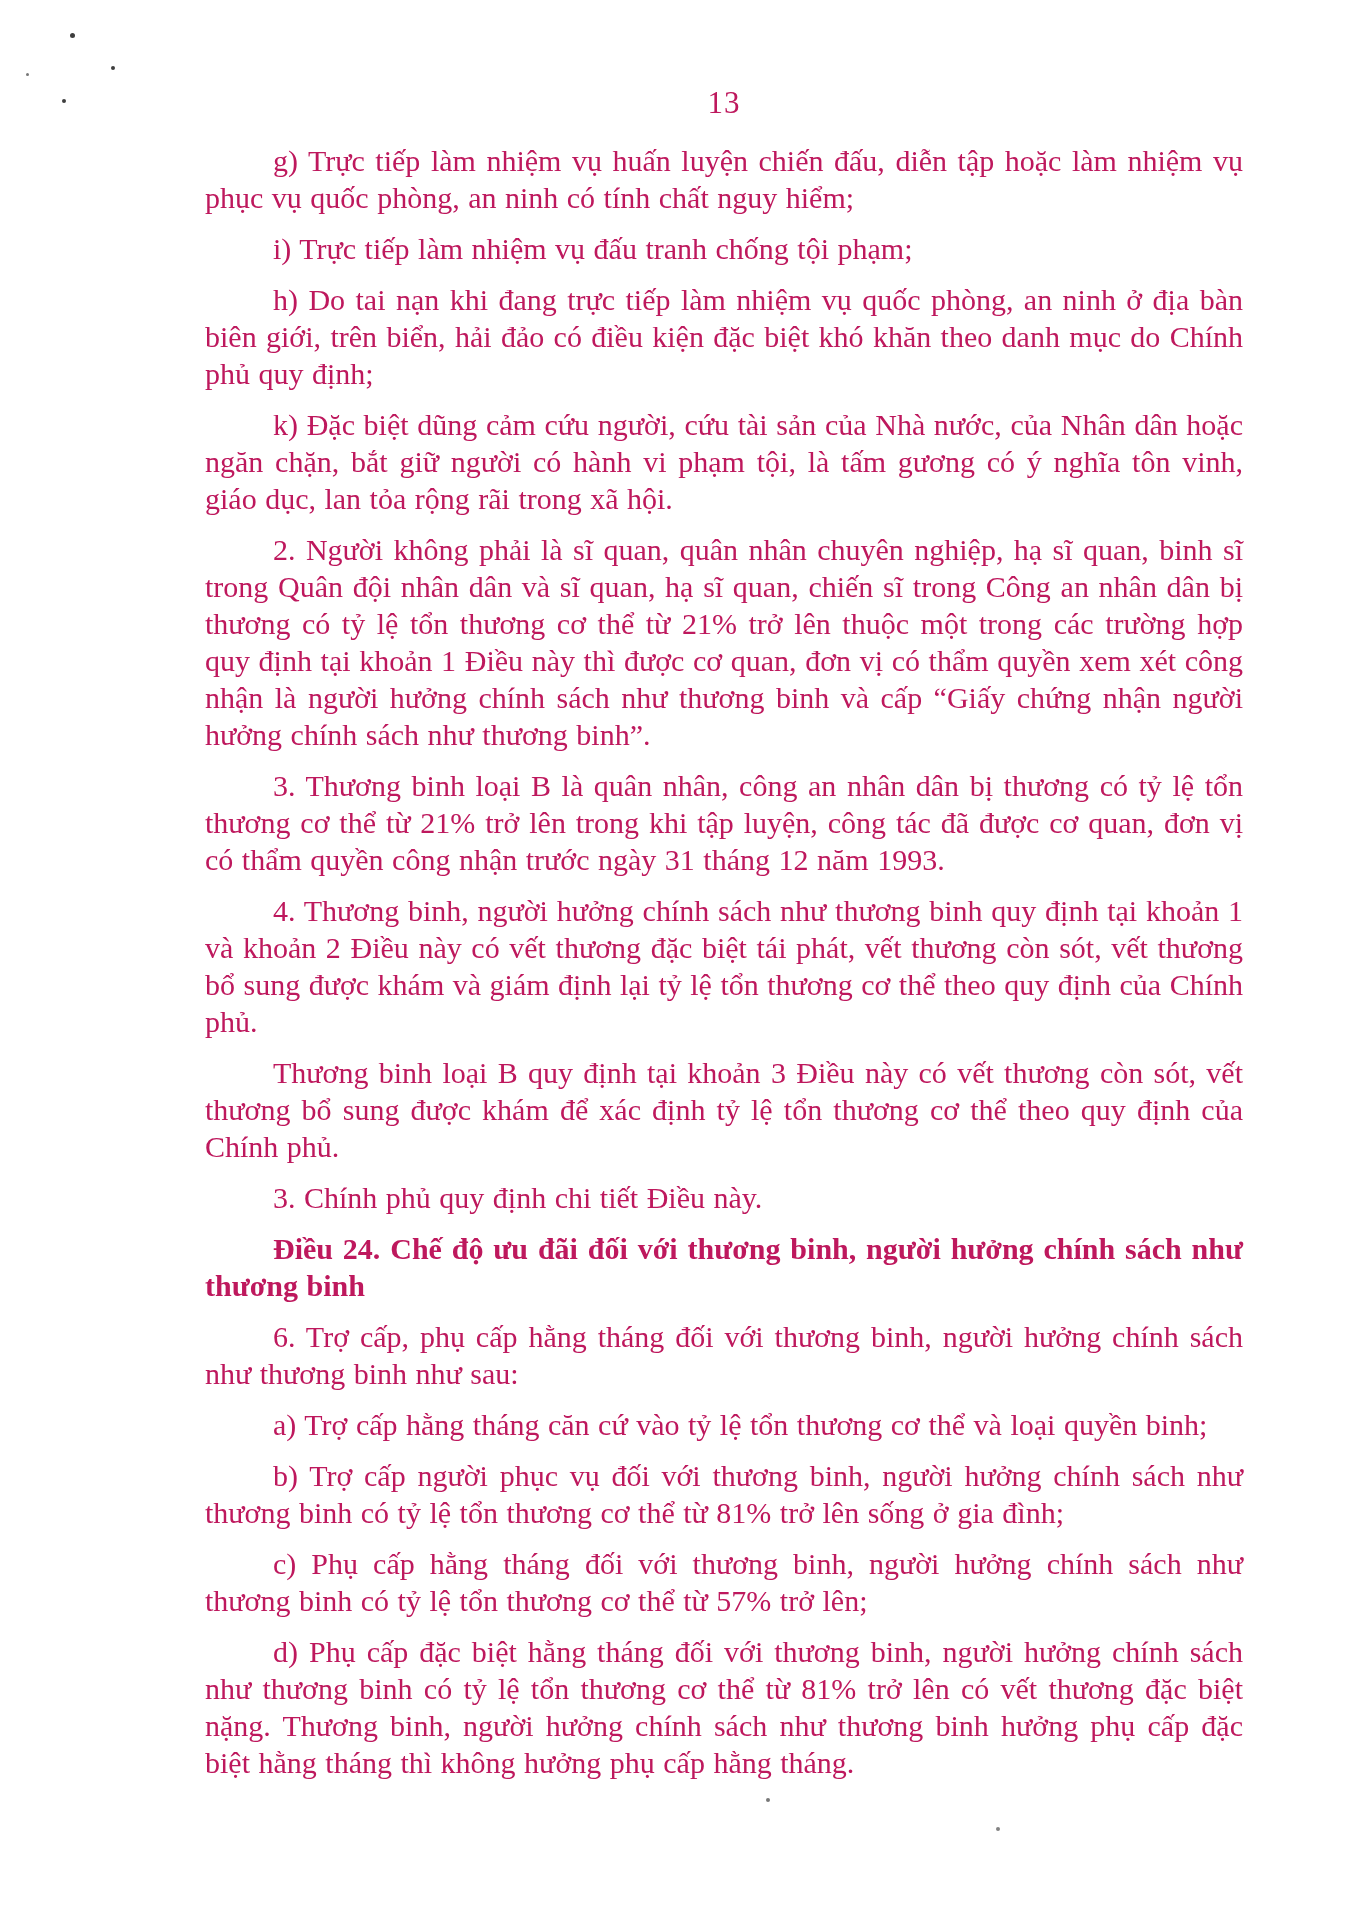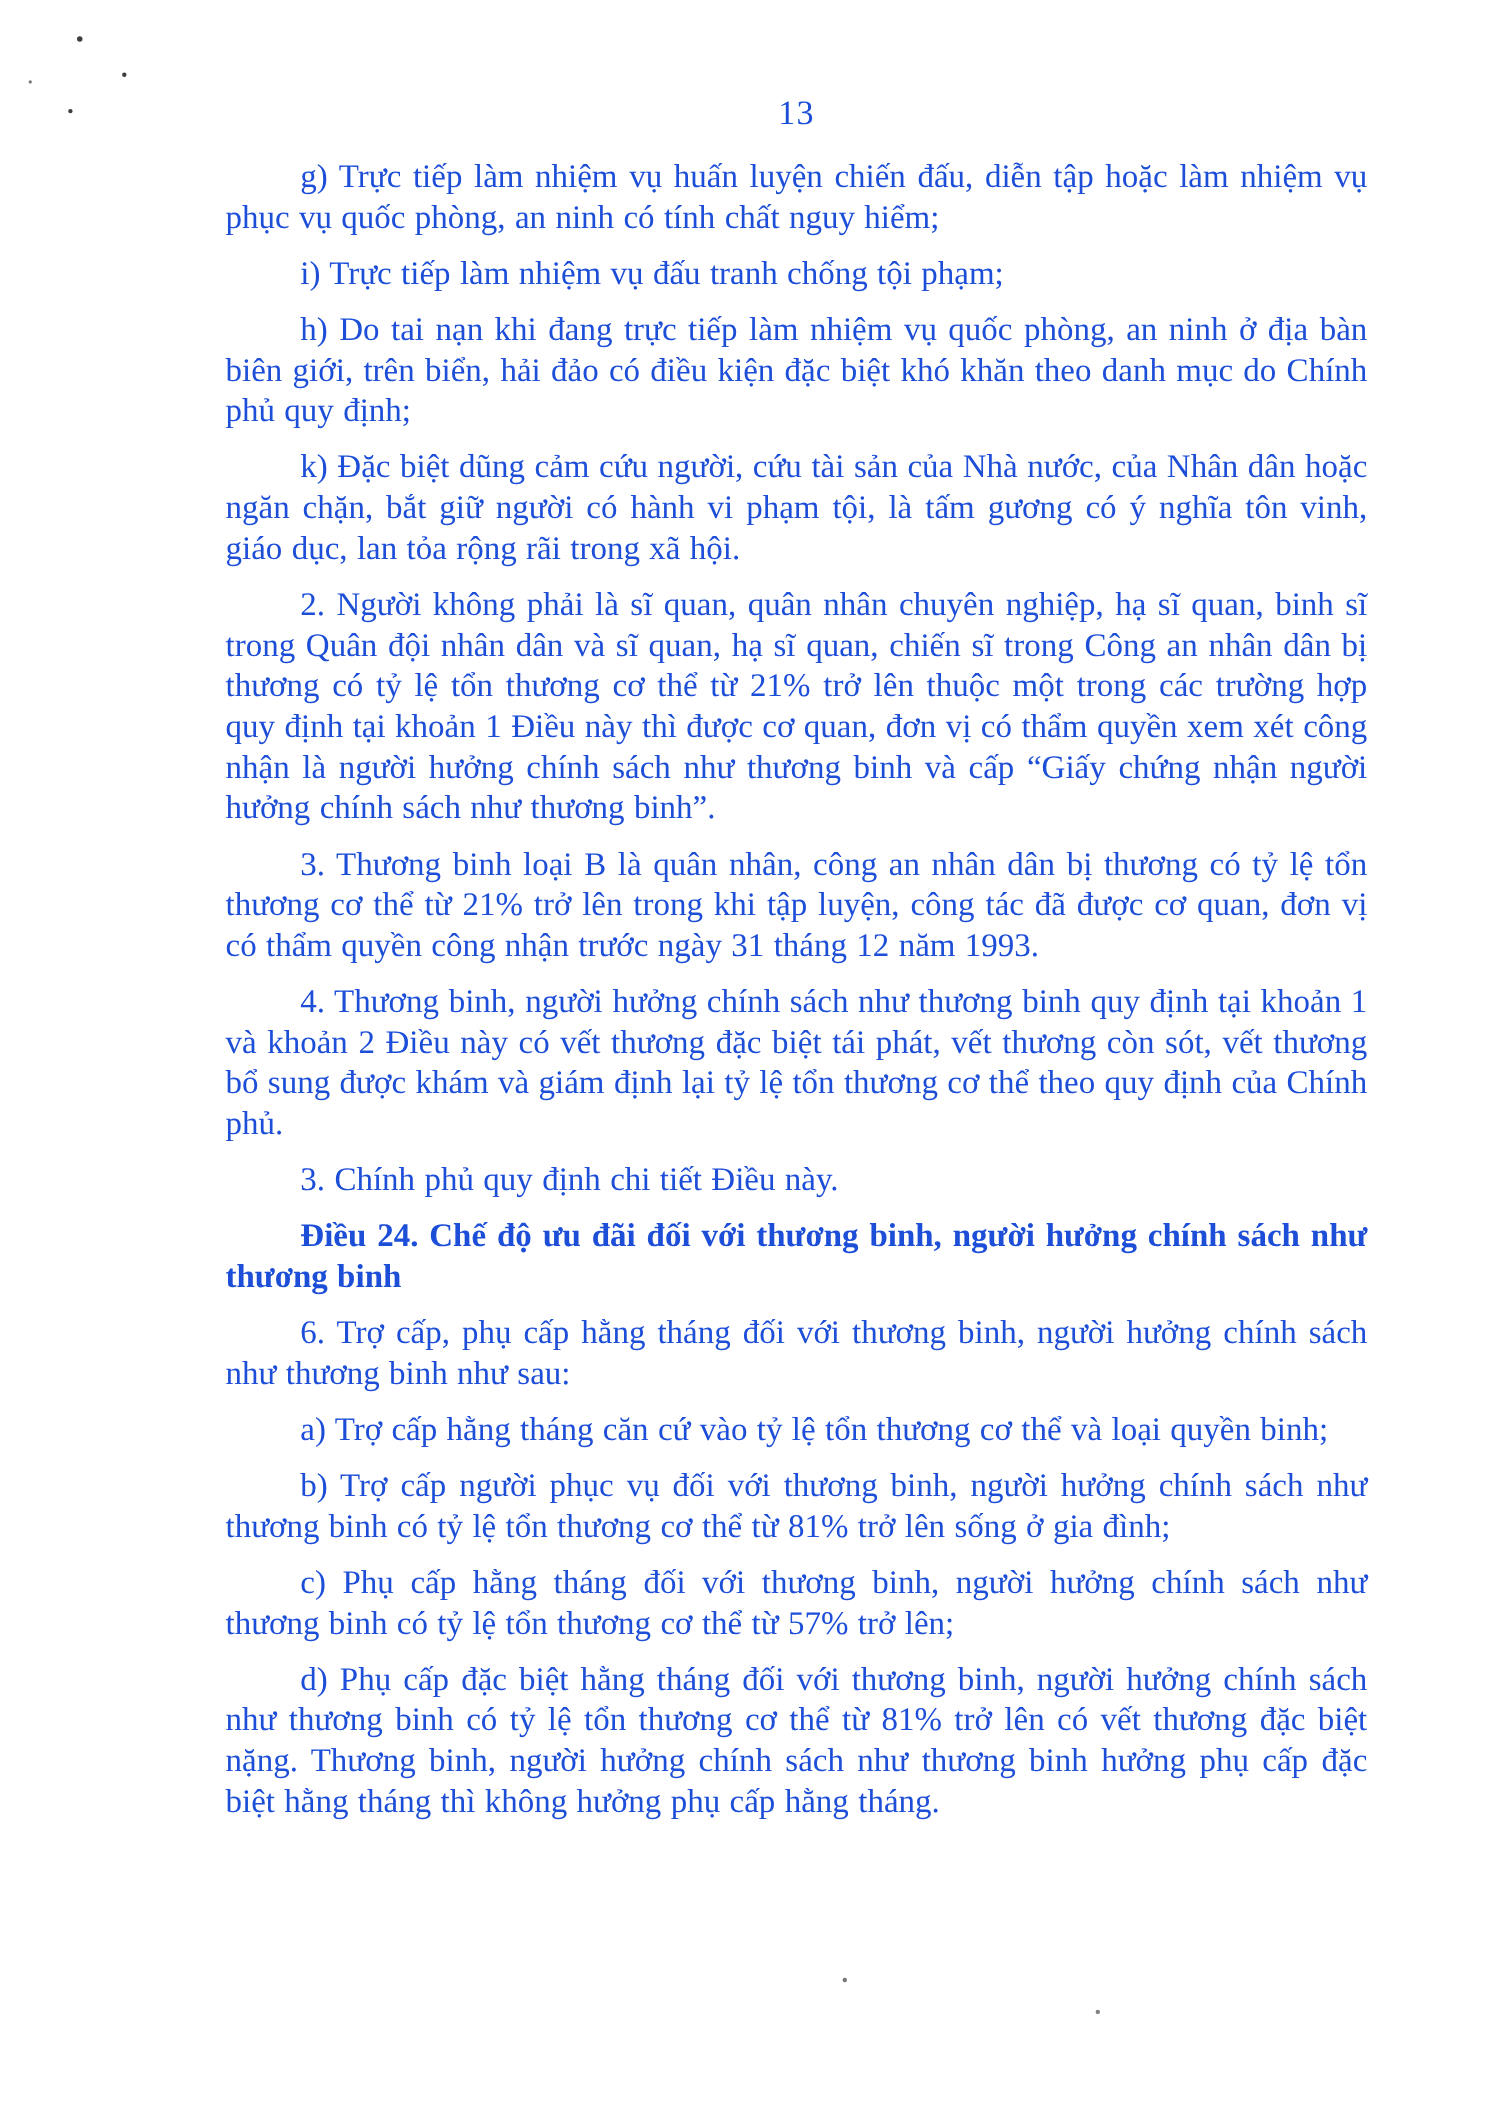--- a/index.html
+++ b/index.html
@@ -6,21 +6,21 @@
     margin: 0;
     padding: 0;
     background: #ffffff;
   }
   .page {
     position: relative;
     width: 1371px;
     height: 1920px;
     background: #ffffff;
     font-family: "Liberation Serif", "DejaVu Serif", serif;
-    color: #1d4ed8;
+    color: #be185d;
     overflow: hidden;
   }
   .text-block {
     position: absolute;
     left: 205px;
     top: 0;
     width: 1038px;
     padding-top: 86px;
   }
   .page-number {
@@ -74,20 +74,21 @@
   <main class="text-block">
     <div class="page-number">13</div>
 
     <p class="para">g) Trực tiếp làm nhiệm vụ huấn luyện chiến đấu, diễn tập hoặc làm nhiệm vụ phục vụ quốc phòng, an ninh có tính chất nguy hiểm;</p>
     <p class="para">i) Trực tiếp làm nhiệm vụ đấu tranh chống tội phạm;</p>
     <p class="para">h) Do tai nạn khi đang trực tiếp làm nhiệm vụ quốc phòng, an ninh ở địa bàn biên giới, trên biển, hải đảo có điều kiện đặc biệt khó khăn theo danh mục do Chính phủ quy định;</p>
     <p class="para">k) Đặc biệt dũng cảm cứu người, cứu tài sản của Nhà nước, của Nhân dân hoặc ngăn chặn, bắt giữ người có hành vi phạm tội, là tấm gương có ý nghĩa tôn vinh, giáo dục, lan tỏa rộng rãi trong xã hội.</p>
     <p class="para">2. Người không phải là sĩ quan, quân nhân chuyên nghiệp, hạ sĩ quan, binh sĩ trong Quân đội nhân dân và sĩ quan, hạ sĩ quan, chiến sĩ trong Công an nhân dân bị thương có tỷ lệ tổn thương cơ thể từ 21% trở lên thuộc một trong các trường hợp quy định tại khoản 1 Điều này thì được cơ quan, đơn vị có thẩm quyền xem xét công nhận là người hưởng chính sách như thương binh và cấp “Giấy chứng nhận người hưởng chính sách như thương binh”.</p>
     <p class="para">3. Thương binh loại B là quân nhân, công an nhân dân bị thương có tỷ lệ tổn thương cơ thể từ 21% trở lên trong khi tập luyện, công tác đã được cơ quan, đơn vị có thẩm quyền công nhận trước ngày 31 tháng 12 năm 1993.</p>
     <p class="para">4. Thương binh, người hưởng chính sách như thương binh quy định tại khoản 1 và khoản 2 Điều này có vết thương đặc biệt tái phát, vết thương còn sót, vết thương bổ sung được khám và giám định lại tỷ lệ tổn thương cơ thể theo quy định của Chính phủ.</p>
+    <p class="para">Thương binh loại B quy định tại khoản 3 Điều này có vết thương còn sót, vết thương bổ sung được khám để xác định tỷ lệ tổn thương cơ thể theo quy định của Chính phủ.</p>
     <p class="para">3. Chính phủ quy định chi tiết Điều này.</p>
     <p class="para heading">Điều 24. Chế độ ưu đãi đối với thương binh, người hưởng chính sách như thương binh</p>
     <p class="para">6. Trợ cấp, phụ cấp hằng tháng đối với thương binh, người hưởng chính sách như thương binh như sau:</p>
     <p class="para">a) Trợ cấp hằng tháng căn cứ vào tỷ lệ tổn thương cơ thể và loại quyền binh;</p>
     <p class="para">b) Trợ cấp người phục vụ đối với thương binh, người hưởng chính sách như thương binh có tỷ lệ tổn thương cơ thể từ 81% trở lên sống ở gia đình;</p>
     <p class="para">c) Phụ cấp hằng tháng đối với thương binh, người hưởng chính sách như thương binh có tỷ lệ tổn thương cơ thể từ 57% trở lên;</p>
     <p class="para">d) Phụ cấp đặc biệt hằng tháng đối với thương binh, người hưởng chính sách như thương binh có tỷ lệ tổn thương cơ thể từ 81% trở lên có vết thương đặc biệt nặng. Thương binh, người hưởng chính sách như thương binh hưởng phụ cấp đặc biệt hằng tháng thì không hưởng phụ cấp hằng tháng.</p>
   </main>
 
 </div>

